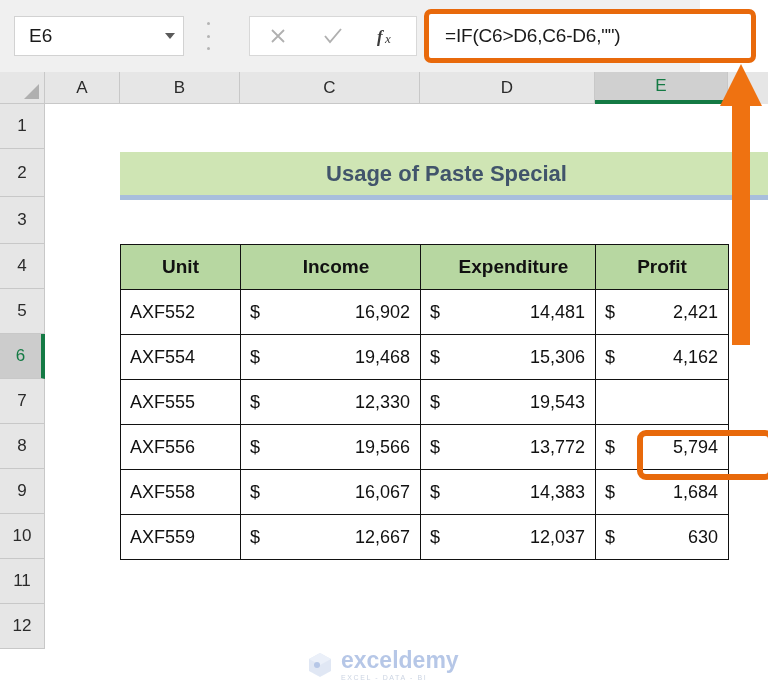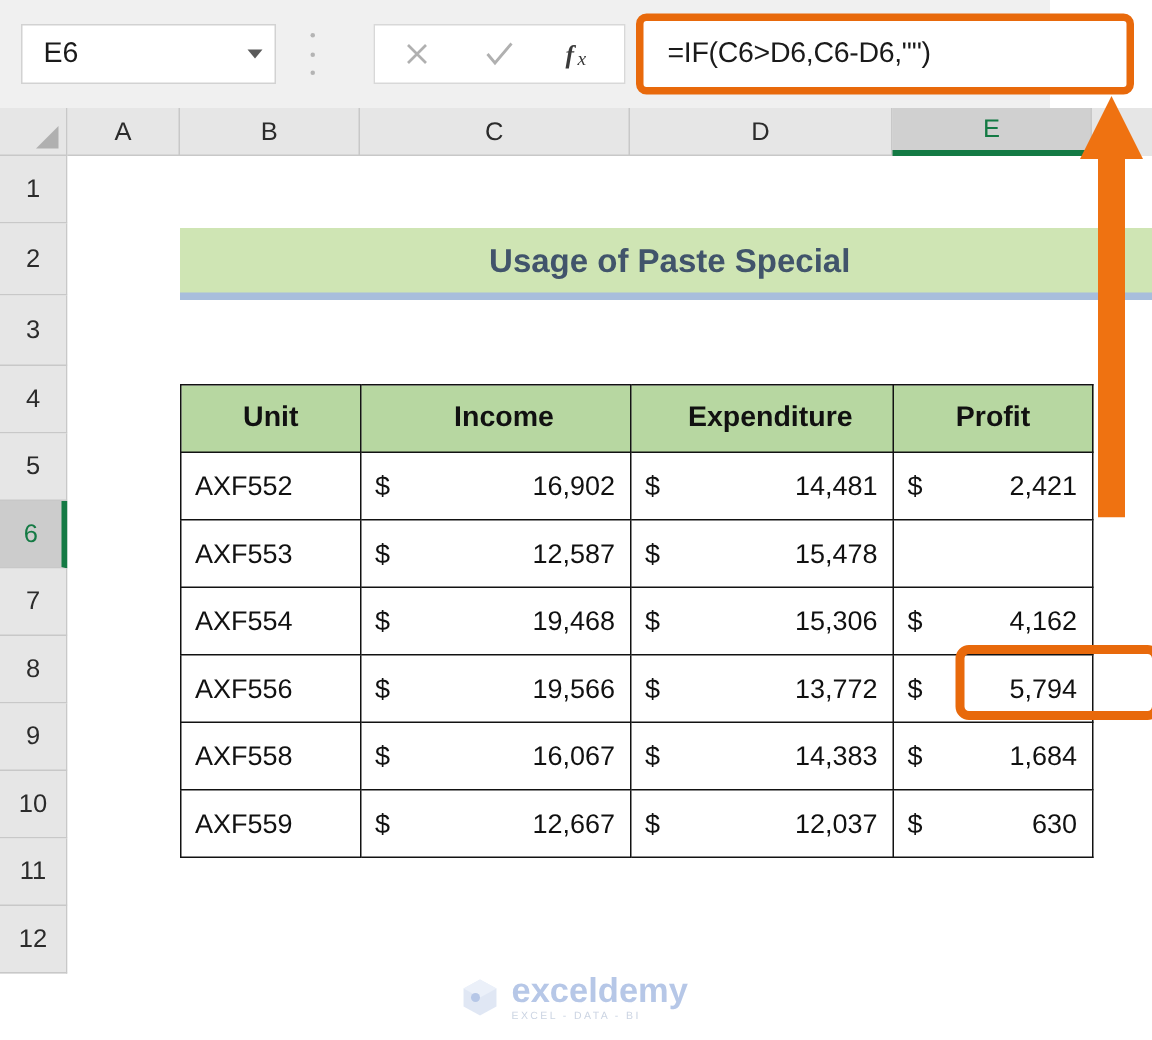--- a/index.html
+++ b/index.html
@@ -198,21 +198,20 @@
     color: #41546b;
     font-family: "Liberation Sans", sans-serif;
   }
 
   
   #data-table {
     position: absolute;
     left: 75px; top: 140px;
     border-collapse: collapse;
     table-layout: fixed;
-    margin-top: 12px;
   }
   #data-table th, #data-table td {
     border: 1.5px solid #121212;
     height: 45px;
     box-sizing: border-box;
     font-family: "Liberation Sans", sans-serif;
   }
   #data-table th {
     background: #b7d7a1;
     font-size: 19px;
@@ -391,58 +390,58 @@
             </span>
           </td>
           <td class="money-cell col-prof">
             <span class="m-wrap">
               <span class="cur">$</span>
               <span class="num">2,421</span>
             </span>
           </td>
         </tr>
         <tr>
-          <td class="unit-cell col-unit">AXF553</td>
+          <td class="unit-cell col-unit">AXF554</td>
           <td class="money-cell col-inc">
             <span class="m-wrap">
               <span class="cur">$</span>
-              <span class="num">12,587</span>
+              <span class="num">19,468</span>
             </span>
           </td>
           <td class="money-cell col-exp">
             <span class="m-wrap">
               <span class="cur">$</span>
-              <span class="num">15,478</span>
+              <span class="num">15,306</span>
+            </span>
+          </td>
+          <td class="money-cell col-prof">
+            <span class="m-wrap">
+              <span class="cur">$</span>
+              <span class="num">4,162</span>
+            </span>
+          </td>
+        </tr>
+        <tr>
+          <td class="unit-cell col-unit">AXF555</td>
+          <td class="money-cell col-inc">
+            <span class="m-wrap">
+              <span class="cur">$</span>
+              <span class="num">12,330</span>
+            </span>
+          </td>
+          <td class="money-cell col-exp">
+            <span class="m-wrap">
+              <span class="cur">$</span>
+              <span class="num">19,543</span>
             </span>
           </td>
           <td class="money-cell col-prof">
             <span class="m-wrap">
               <span class="cur"></span>
               <span class="num"></span>
-            </span>
-          </td>
-        </tr>
-        <tr>
-          <td class="unit-cell col-unit">AXF554</td>
-          <td class="money-cell col-inc">
-            <span class="m-wrap">
-              <span class="cur">$</span>
-              <span class="num">19,468</span>
-            </span>
-          </td>
-          <td class="money-cell col-exp">
-            <span class="m-wrap">
-              <span class="cur">$</span>
-              <span class="num">15,306</span>
-            </span>
-          </td>
-          <td class="money-cell col-prof">
-            <span class="m-wrap">
-              <span class="cur">$</span>
-              <span class="num">4,162</span>
             </span>
           </td>
         </tr>
         <tr>
           <td class="unit-cell col-unit">AXF556</td>
           <td class="money-cell col-inc">
             <span class="m-wrap">
               <span class="cur">$</span>
               <span class="num">19,566</span>
             </span>

